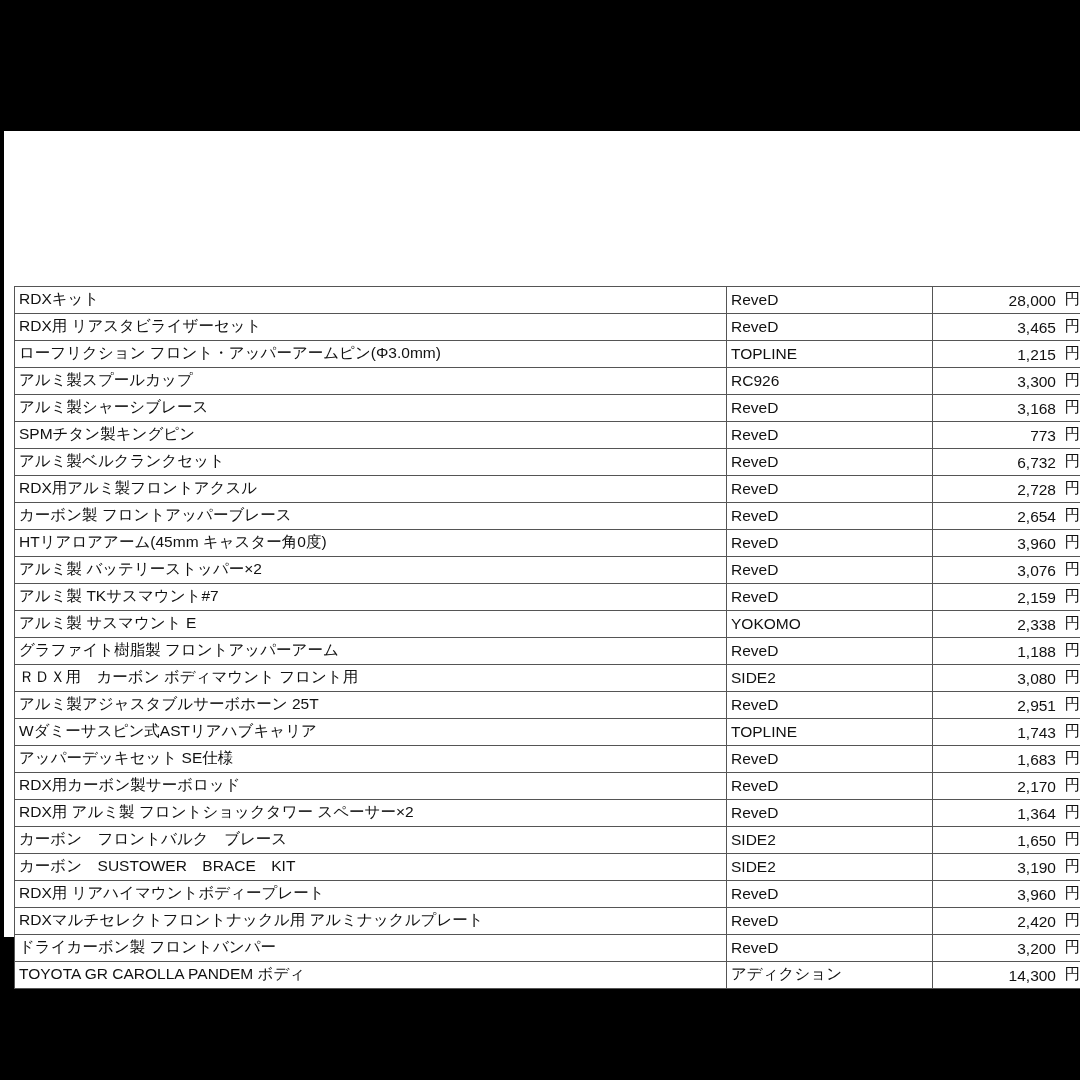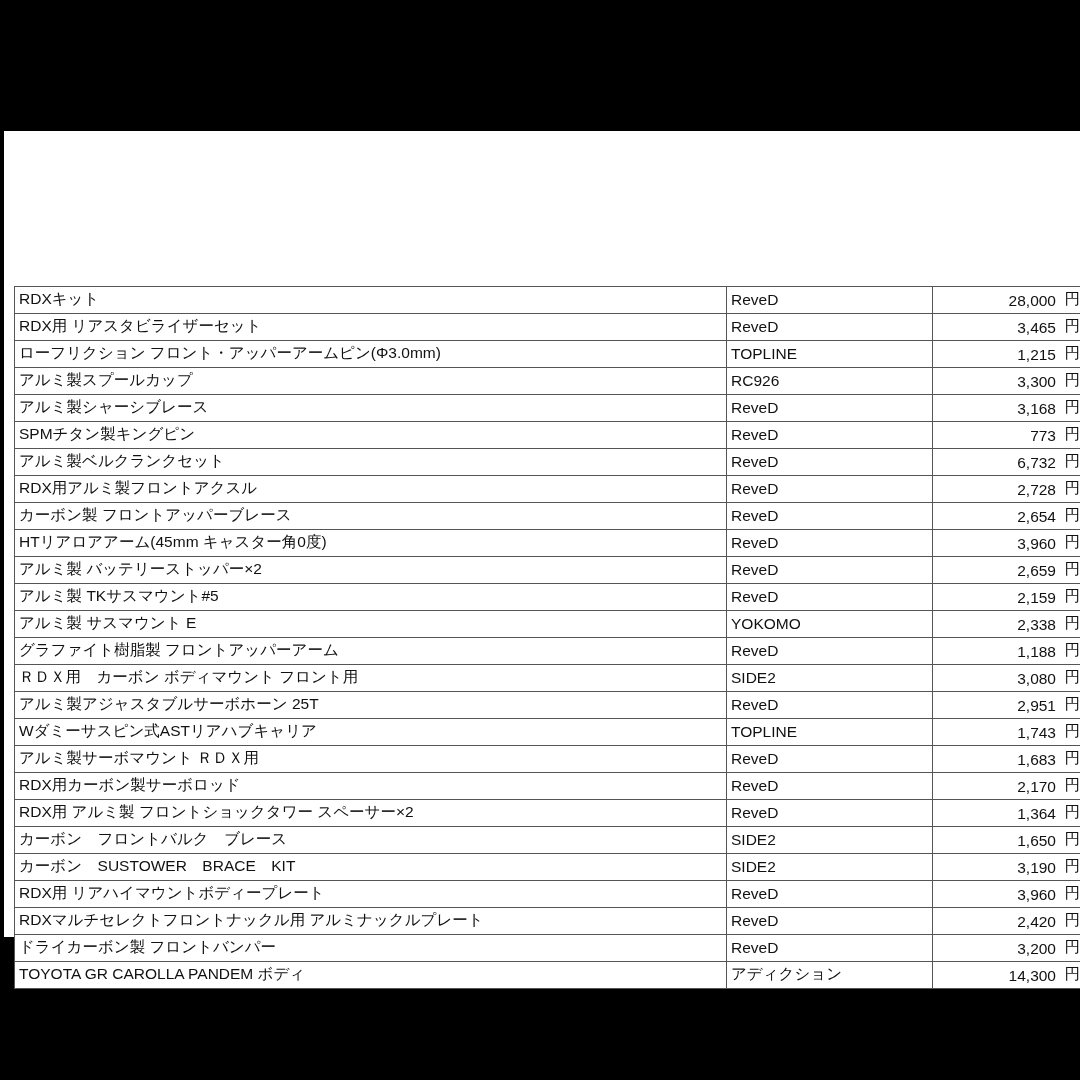--- a/index.html
+++ b/index.html
@@ -188,27 +188,27 @@
                   <span>3,960</span>
                   <span class="yen">円</span>
                 </span>
               </td>
             </tr>
             <tr>
               <td class="name">アルミ製 バッテリーストッパー×2</td>
               <td class="brand">ReveD</td>
               <td class="price">
                 <span class="price-inner">
-                  <span>2,659</span>
-                  <span class="yen">円</span>
-                </span>
-              </td>
-            </tr>
-            <tr>
-              <td class="name">アルミ製 TKサスマウント#5</td>
+                  <span>3,076</span>
+                  <span class="yen">円</span>
+                </span>
+              </td>
+            </tr>
+            <tr>
+              <td class="name">アルミ製 TKサスマウント#7</td>
               <td class="brand">ReveD</td>
               <td class="price">
                 <span class="price-inner">
                   <span>2,159</span>
                   <span class="yen">円</span>
                 </span>
               </td>
             </tr>
             <tr>
               <td class="name">アルミ製 サスマウント E</td>
@@ -254,21 +254,21 @@
               <td class="name">Wダミーサスピン式ASTリアハブキャリア</td>
               <td class="brand">TOPLINE</td>
               <td class="price">
                 <span class="price-inner">
                   <span>1,743</span>
                   <span class="yen">円</span>
                 </span>
               </td>
             </tr>
             <tr>
-              <td class="name">アルミ製サーボマウント ＲＤＸ用</td>
+              <td class="name">アッパーデッキセット SE仕様</td>
               <td class="brand">ReveD</td>
               <td class="price">
                 <span class="price-inner">
                   <span>1,683</span>
                   <span class="yen">円</span>
                 </span>
               </td>
             </tr>
             <tr>
               <td class="name">RDX用カーボン製サーボロッド</td>

